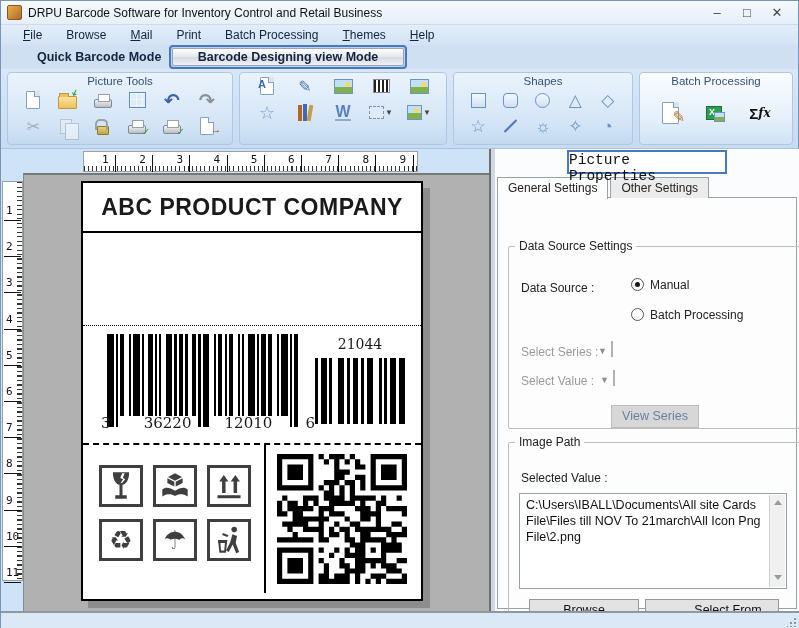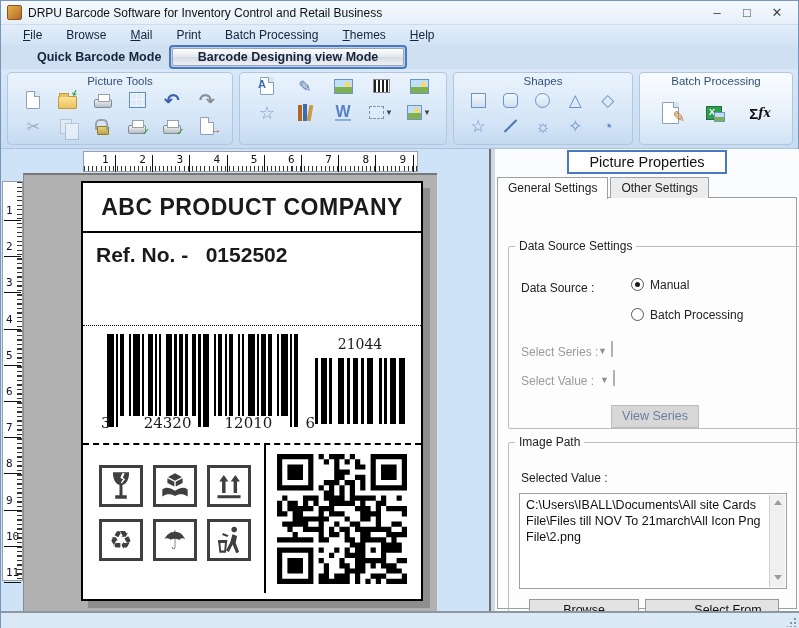--- a/index.html
+++ b/index.html
@@ -109,21 +109,21 @@
     background:repeating-linear-gradient(90deg,#333 0 1px,transparent 1px 4.15px); }
   .hnum { position:absolute; top:1px; font-size:11px; color:#111; font-family:"DejaVu Sans Mono",monospace; }
   .htick { position:absolute; top:3px; width:1px; height:17px; background:#111; }
   #vruler { position:absolute; left:1px; top:32px; width:21px; height:400px; background:#fff;
     border:1px solid #9aa0a8; }
   #vruler .minor { position:absolute; right:0; top:0; height:100%; width:5px;
     background:repeating-linear-gradient(#333 0 1px,transparent 1px 4.5px); }
   .vnum { position:absolute; left:3px; font-size:11px; color:#111; font-family:"DejaVu Sans Mono",monospace; }
   .vtick { position:absolute; left:1px; height:1px; width:17px; background:#111; }
 
-  #canvas { position:absolute; left:22px; top:24px; width:414px; height:438px; background:#b1b1b1;
+  #canvas { position:absolute; left:22px; top:24px; width:466px; height:438px; background:#b1b1b1;
     border-top:2px solid #787878; border-left:1px solid #8a8a8a; }
   #splitter { position:absolute; left:488px; top:0; width:6px; height:462px;
     background:linear-gradient(90deg,#6e6e6e 2px,#cfd8e2 2px); }
 
   
   #label { position:absolute; left:57px; top:6px; width:342px; height:420px; background:#fff;
     border:2px solid #000; box-shadow:7px 7px 0 #8d8d8d; }
   #sec-company { height:50px; border-bottom:2px solid #000; display:flex; align-items:center; justify-content:center; }
   #company-text { font-size:23px; font-weight:bold; letter-spacing:.5px; }
   #sec-order { height:93px; border-bottom:1px dotted #000; padding:10px 0 0 13px; }
@@ -142,21 +142,21 @@
   #icon-grid { width:183px; border-right:2px solid #000; padding:20px 0 0 16px;
     display:grid; grid-template-columns:44px 44px 44px; grid-template-rows:42px 42px; gap:12px 10px; }
   .pkg-box { border:3px solid #3f3f3f; background:#fff; display:flex; align-items:center; justify-content:center; }
   .pkg-box svg { display:block; }
   .pkg-glyph { font-size:26px; color:#3f3f3f; font-family:"DejaVu Sans",sans-serif; line-height:1; }
   #qr { position:absolute; left:193px; top:9px; width:132px; height:130px; }
 
   
   #panel { position:absolute; left:494px; top:0; width:305px; height:462px; background:#fbfcfe; }
   #pp-frame { position:absolute; left:72px; top:1px; width:160px; height:24px; border:2px solid #4878c0;
-    background:#fff; display:flex; align-items:center; justify-content:center; z-index:3; }
+    background:#fff; display:flex; align-items:flex-start; justify-content:center; z-index:3;font-family:Liberation Mono, monospace; }
   #pp-title { font-size:14.5px; color:#111; }
   #tabs { position:absolute; left:2px; top:28px; height:21px; display:flex; z-index:2; }
   .tab { padding:3px 10px 2px; font-size:12px; border:1px solid #9aa0a8; border-bottom:none;
     background:#ececec; color:#222; margin-right:2px; }
   .tab.active { background:#fdfdfd; height:22px; z-index:2; border-color:#9aa0a8; }
   #panel-content { position:absolute; left:2px; top:48px; right:3px; bottom:2px;
     border:1px solid #9aa0a8; background:#fdfdfd; }
 
   .groupbox { position:absolute; left:10px; width:336px; border:1px solid #bdbdbd; border-radius:2px;margin-top:37px; }
   .groupbox legend { font-size:12px; color:#222; padding:0 4px; margin-left:6px; }
@@ -402,21 +402,20 @@
       </div>
 
     <div id="canvas">
       <div id="label">
 
         <div id="sec-company">
           <span id="company-text">ABC PRODUCT COMPANY</span>
         </div>
 
         <div id="sec-order">
-          <div class="order-line">Ref. No. -   0152502</div>
         </div>
 
         <div id="sec-barcode">
           <div id="main-barcode">
               <span class="bar tall" style="width: 6.54545px; display: inline-block; flex: 0 0 auto;"></span>
               <span style="width: 2.18182px; display: inline-block; flex: 0 0 auto;"></span>
               <span class="bar tall" style="width: 2.18182px; display: inline-block; flex: 0 0 auto;"></span>
               <span style="width: 2.18182px; display: inline-block; flex: 0 0 auto;"></span>
               <span class="bar" style="width: 4.36364px; display: inline-block; flex: 0 0 auto;"></span>
               <span style="width: 4.36364px; display: inline-block; flex: 0 0 auto;"></span>
@@ -469,21 +468,21 @@
               <span class="bar" style="width: 2.18182px; display: inline-block; flex: 0 0 auto;"></span>
               <span style="width: 2.18182px; display: inline-block; flex: 0 0 auto;"></span>
               <span class="bar" style="width: 6.54545px; display: inline-block; flex: 0 0 auto;"></span>
               <span style="width: 2.18182px; display: inline-block; flex: 0 0 auto;"></span>
               <span class="bar tall" style="width: 2.18182px; display: inline-block; flex: 0 0 auto;"></span>
               <span style="width: 2.18182px; display: inline-block; flex: 0 0 auto;"></span>
               <span class="bar tall" style="width: 4.36364px; display: inline-block; flex: 0 0 auto;"></span>
             </div>
           <div id="main-digits">
             <span>3</span>
-            <span>24320</span>
+            <span>36220</span>
             <span>12010</span>
             <span>6</span>
           </div>
           <div id="supp-barcode">
             <div id="supp-num">21044</div>
             <div id="supp-bars">
                 <span class="bar" style="width: 2.90323px; display: inline-block; flex: 0 0 auto;"></span>
                 <span style="width: 2.90323px; display: inline-block; flex: 0 0 auto;"></span>
                 <span class="bar" style="width: 5.80645px; display: inline-block; flex: 0 0 auto;"></span>
                 <span style="width: 2.90323px; display: inline-block; flex: 0 0 auto;"></span>

